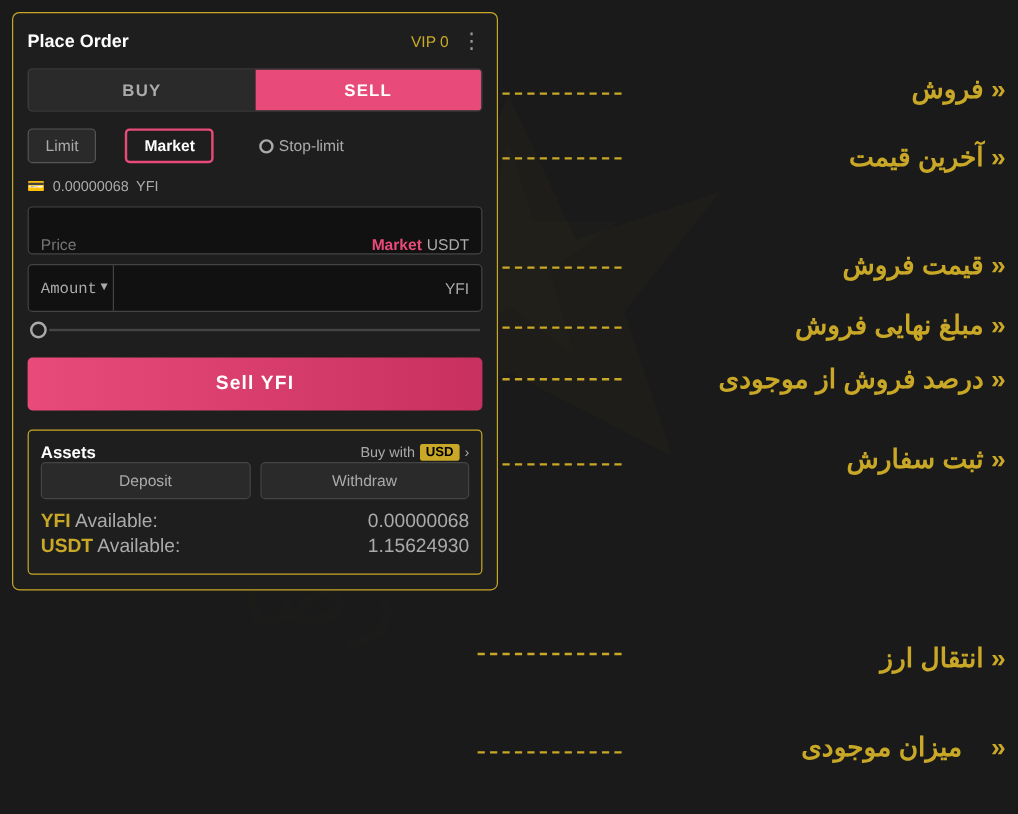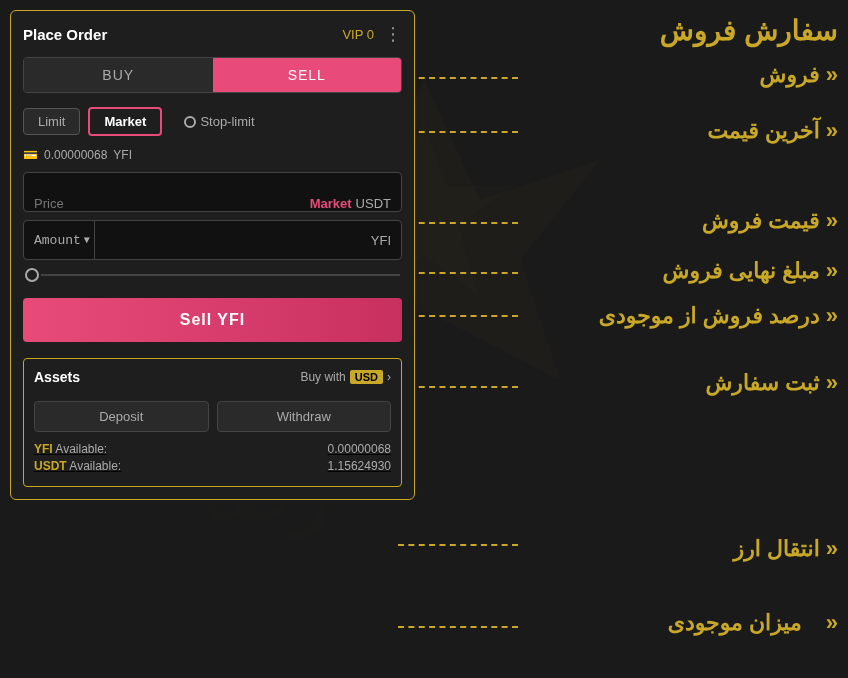--- a/index.html
+++ b/index.html
@@ -82,38 +82,37 @@
       border-radius: 4px;
       overflow: hidden;
       border: 1px solid #444;
     }
     .tab-btn {
       flex: 1;
       padding: 9px 0;
       border: none;
       cursor: pointer;
       font-size: 14px;
-      font-weight: normal;
+      font-weight: bold;
       letter-spacing: 1px;
       text-transform: uppercase;
     }
     .tab-buy {
       background: #2a2a2a;
       color: #aaa;
     }
     .tab-sell {
       background: #e84b7a;
       color: #fff;
     }
 
     
     .order-type-row {
       display: flex;
-      align-items: center;
-      gap: 8px;
+      gap: 24px;
       margin-bottom: 12px;
     }
     .type-btn {
       padding: 5px 14px;
       border-radius: 4px;
       border: none;
       cursor: pointer;
       font-size: 13px;
     }
     .type-limit {
@@ -264,21 +263,21 @@
     .assets-section {
       margin-top: 16px;
       border: 1px solid #c8a826;
       border-radius: 4px;
       padding: 10px;
     }
     .assets-header {
       display: flex;
       align-items: center;
       justify-content: space-between;
-      margin-bottom: 16px;
+      margin-bottom: 0;
     }
     .assets-title {
       color: #fff;
       font-size: 14px;
       font-weight: bold;
     }
     .buy-with {
       color: #aaa;
       font-size: 12px;
       display: flex;
@@ -309,22 +308,21 @@
       background: #2a2a2a;
       color: #aaa;
       border: 1px solid #444;
       border-radius: 4px;
       font-size: 13px;
       cursor: pointer;
       text-align: center;
     }
 
     .balance-info {
-      font-size: 12px;
-      text-decoration: underline;
+      font-size: 16px;
     }
     .balance-line {
       display: flex;
       justify-content: space-between;
       margin-bottom: 3px;
     }
     .bal-token {
       color: #c8a826;
       font-weight: bold;
     }
@@ -454,23 +452,20 @@
             <span class="bal-token">USDT</span>
             <span class="bal-label">Available:</span>
           </div>
           <span class="bal-value">1.15624930</span>
         </div>
       </div>
     </div>
 
   </div>
 
-  <div style="position:absolute; right:10px; top:14px; z-index:10;">
-    <span class="annotation-text large" style="color:#c8a826; font-size:28px; font-weight:bold; direction:rtl;">سفارش فروش</span>
-  </div>
 
   <div style="position:absolute; right:10px; top:62px; z-index:10; display:flex; align-items:center; gap:6px;">
     <span class="annotation-text" style="color:#c8a826; font-size:22px; font-weight:bold;">فروش</span>
     <span style="color:#c8a826; font-size:22px; font-weight:bold;">»</span>
   </div>
 
   <div style="position:absolute; right:10px; top:118px; z-index:10; display:flex; align-items:center; gap:6px;">
     <span class="annotation-text" style="color:#c8a826; font-size:22px; font-weight:bold;">آخرین قیمت</span>
     <span style="color:#c8a826; font-size:22px; font-weight:bold;">»</span>
   </div>

